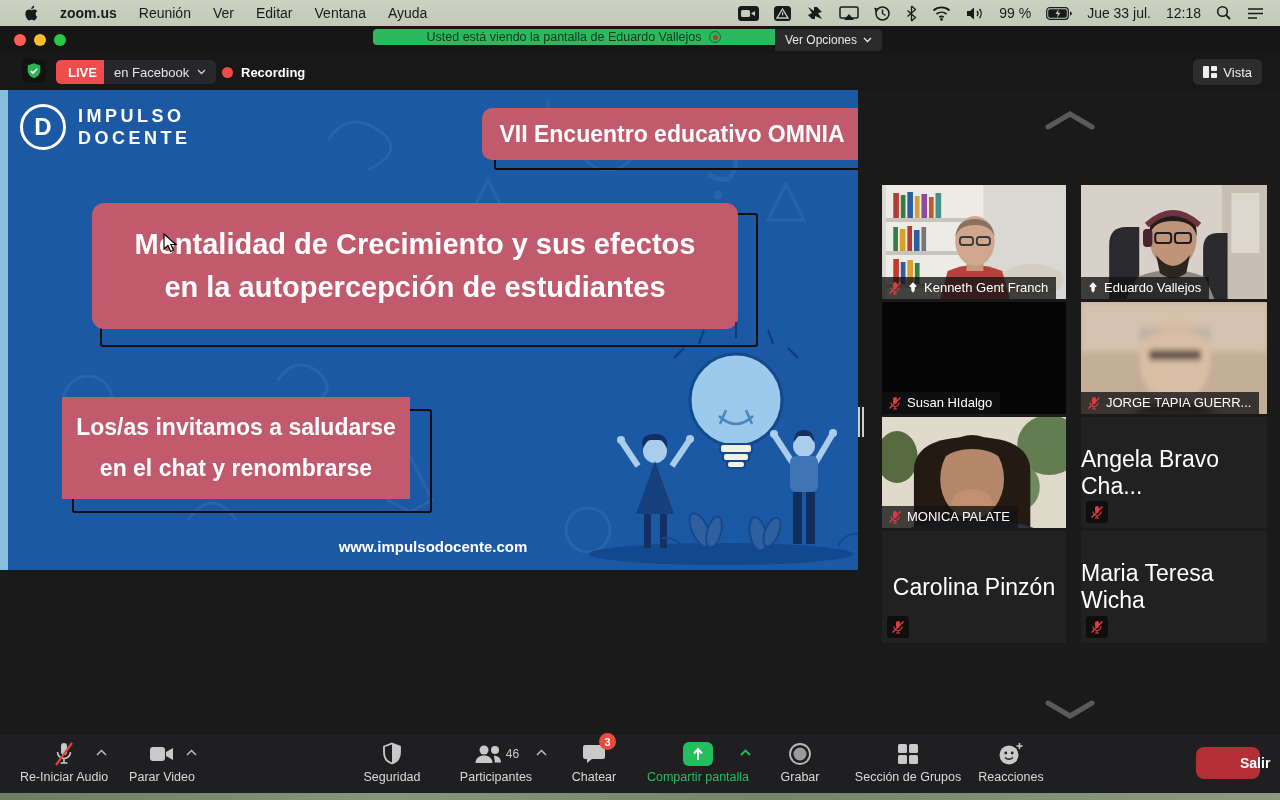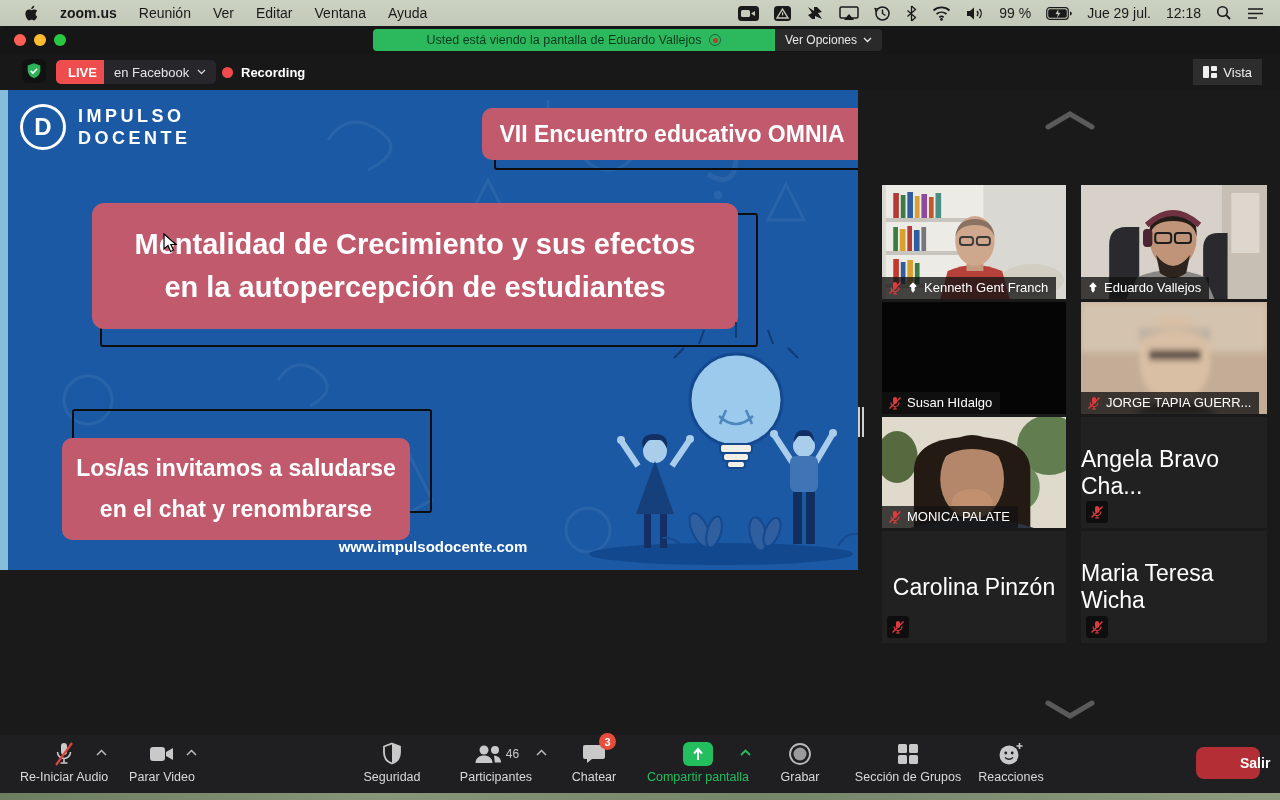--- a/index.html
+++ b/index.html
@@ -17,21 +17,21 @@
   .mb-right { margin-left:auto; display:flex; align-items:center; gap:7px; }
   .st-icon { display:flex; align-items:center; justify-content:center; height:26px; padding:0 4px; }
   .mb-datetime { font-size:14px; padding:0 4px; white-space:nowrap; }
 
   
   #titlebar { position:absolute; left:0; top:26px; width:1280px; height:28px;
               background:#161616; border-radius:8px 8px 0 0; z-index:40; }
   .traffic { position:absolute; top:8px; width:12px; height:12px; border-radius:50%; }
   #tl-close{ left:14px; background:#ff5f57; } #tl-min{ left:34px; background:#febc2e; }
   #tl-zoom{ left:54px; background:#28c840; }
-  #share-banner { position:absolute; left:373px; top:3px; height:22px; width:402px;
+  #share-banner { position:absolute; left:373px; top:3px; height:16px; width:402px;
                   background:#2cb85c; border-radius:4px 0 0 4px; display:flex; align-items:center;
                   justify-content:center; gap:8px; color:#0b3b1e; font-size:12.5px; }
   #banner-status { width:12px; height:12px; border-radius:50%; border:1.6px solid #156a37;
                    display:flex; align-items:center; justify-content:center; }
   #banner-status i { width:5px; height:5px; border-radius:50%; background:#b3402f; display:block; }
   #view-options { position:absolute; left:775px; top:3px; height:22px; padding:0 10px;
                   background:#2a2a2a; color:#e8e8e8; font-size:12px; border-radius:0 4px 4px 0;
                   display:flex; align-items:center; gap:6px; }
 
   #livebar { position:absolute; left:0; top:54px; width:1280px; height:36px; background:#181818; z-index:39; }
@@ -40,21 +40,21 @@
   #live-badge { position:absolute; left:56px; top:6px; height:24px; padding:0 12px; background:#ef4c4e;
                 color:#fff; font-weight:700; font-size:13px; display:flex; align-items:center;
                 border-radius:5px 0 0 5px; }
   #live-platform { position:absolute; left:104px; top:6px; height:24px; padding:0 10px; background:#26262b;
                    color:#e5e5e5; font-size:13px; display:flex; align-items:center; gap:8px;
                    border-radius:0 5px 5px 0; }
   #recording-ind { position:absolute; left:222px; top:6px; height:24px; display:flex; align-items:center;
                    gap:8px; color:#fff; font-weight:700; font-size:13px; }
   #recording-ind .dot { width:11px; height:11px; border-radius:50%; background:#f04b4b; }
   #view-btn { position:absolute; right:18px; top:5px; height:26px; padding:0 10px; background:#2d2d2d;
-              border-radius:0; color:#efefef; font-size:13px; display:flex; align-items:center; gap:6px; }
+              border-radius:6px; color:#efefef; font-size:13px; display:flex; align-items:center; gap:6px; }
 
   
   #stage { position:absolute; left:0; top:90px; width:1280px; height:645px; background:#1a1a1a; }
   #slide-edge { position:absolute; left:0; top:90px; width:8px; height:480px; background:#85bedb; }
 
   
   #slide { position:absolute; left:8px; top:90px; width:850px; height:480px; background:#1c59a4; overflow:hidden; }
   .doodle { position:absolute; opacity:.08; stroke:#bcd6ef; fill:none; }
   #logo { position:absolute; left:12px; top:14px; display:flex; align-items:center; gap:12px; }
   #logo-circle { width:46px; height:46px; border-radius:50%; border:3px solid #fff; color:#fff;
@@ -67,23 +67,23 @@
   #event-outline { left:486px; top:30px; width:380px; height:50px; }
   #event-banner { left:474px; top:18px; width:380px; height:52px; border-radius:10px 0 0 10px;
                   display:flex; align-items:center; justify-content:center; font-size:23px; }
 
   #title-outline { left:92px; top:123px; width:658px; height:134px; }
   #title-box { left:84px; top:113px; width:646px; height:126px; border-radius:12px;
                display:flex; flex-direction:column; align-items:center; justify-content:center;
                font-size:29px; line-height:43px; }
 
   #invite-outline { left:64px; top:319px; width:360px; height:104px; }
-  #invite-box { left:54px; top:307px; width:348px; height:102px; border-radius:10px;
+  #invite-box { left:54px; top:307px; width:348px; height:102px; border-radius:0;
                 display:flex; flex-direction:column; align-items:center; justify-content:center;
-                font-size:23px; line-height:41px;margin-top:41px; }
+                font-size:23px; line-height:41px; }
 
   #website { position:absolute; left:250px; top:448px; width:350px; text-align:center;
              color:#fff; font-weight:700; font-size:15px; }
   #cursor { position:absolute; left:155px; top:143px; }
 
   
   #drag-handle { position:absolute; left:857px; top:405px; width:8px; height:34px;
                  display:flex; gap:2px; align-items:center; justify-content:center; }
   #drag-handle i { display:block; width:2px; height:30px; background:#cfcfcf; }
 
@@ -202,21 +202,21 @@
       </span>
       <span class="mb-datetime">99 %</span>
       <span class="st-icon">
         <svg width="26" height="13" viewBox="0 0 26 13">
             <rect x="0.7" y="0.7" width="21.6" height="11.6" rx="3" fill="none" stroke="#1a1a1a" stroke-width="1.2"></rect>
             <rect x="2.2" y="2.2" width="18.6" height="8.6" rx="1.8" fill="#1a1a1a"></rect>
             <path d="M24 4.5v4c1.2-.3 1.8-1 1.8-2s-.6-1.7-1.8-2z" fill="#1a1a1a"></path>
             <path d="M12.5 2 9.5 7h2.4l-1 4 3.6-5.2h-2.4z" fill="#c7cdbd"></path>
           </svg>
       </span>
-      <span class="mb-datetime">Jue 29 jul.</span>
+      <span class="mb-datetime">Jue 33 jul.</span>
       <span class="mb-datetime">12:18</span>
       <span class="st-icon">
         <svg width="16" height="16" viewBox="0 0 16 16">
             <circle cx="6.5" cy="6.5" r="4.8" fill="none" stroke="#1a1a1a" stroke-width="1.6"></circle>
             <path d="M10.2 10.2 14 14" stroke="#1a1a1a" stroke-width="1.8"></path>
           </svg>
       </span>
       <span class="st-icon">
         <svg width="17" height="13" viewBox="0 0 17 13">
             <path d="M1 2h15M1 6.5h15M1 11h9" stroke="#1a1a1a" stroke-width="1.6"></path>

